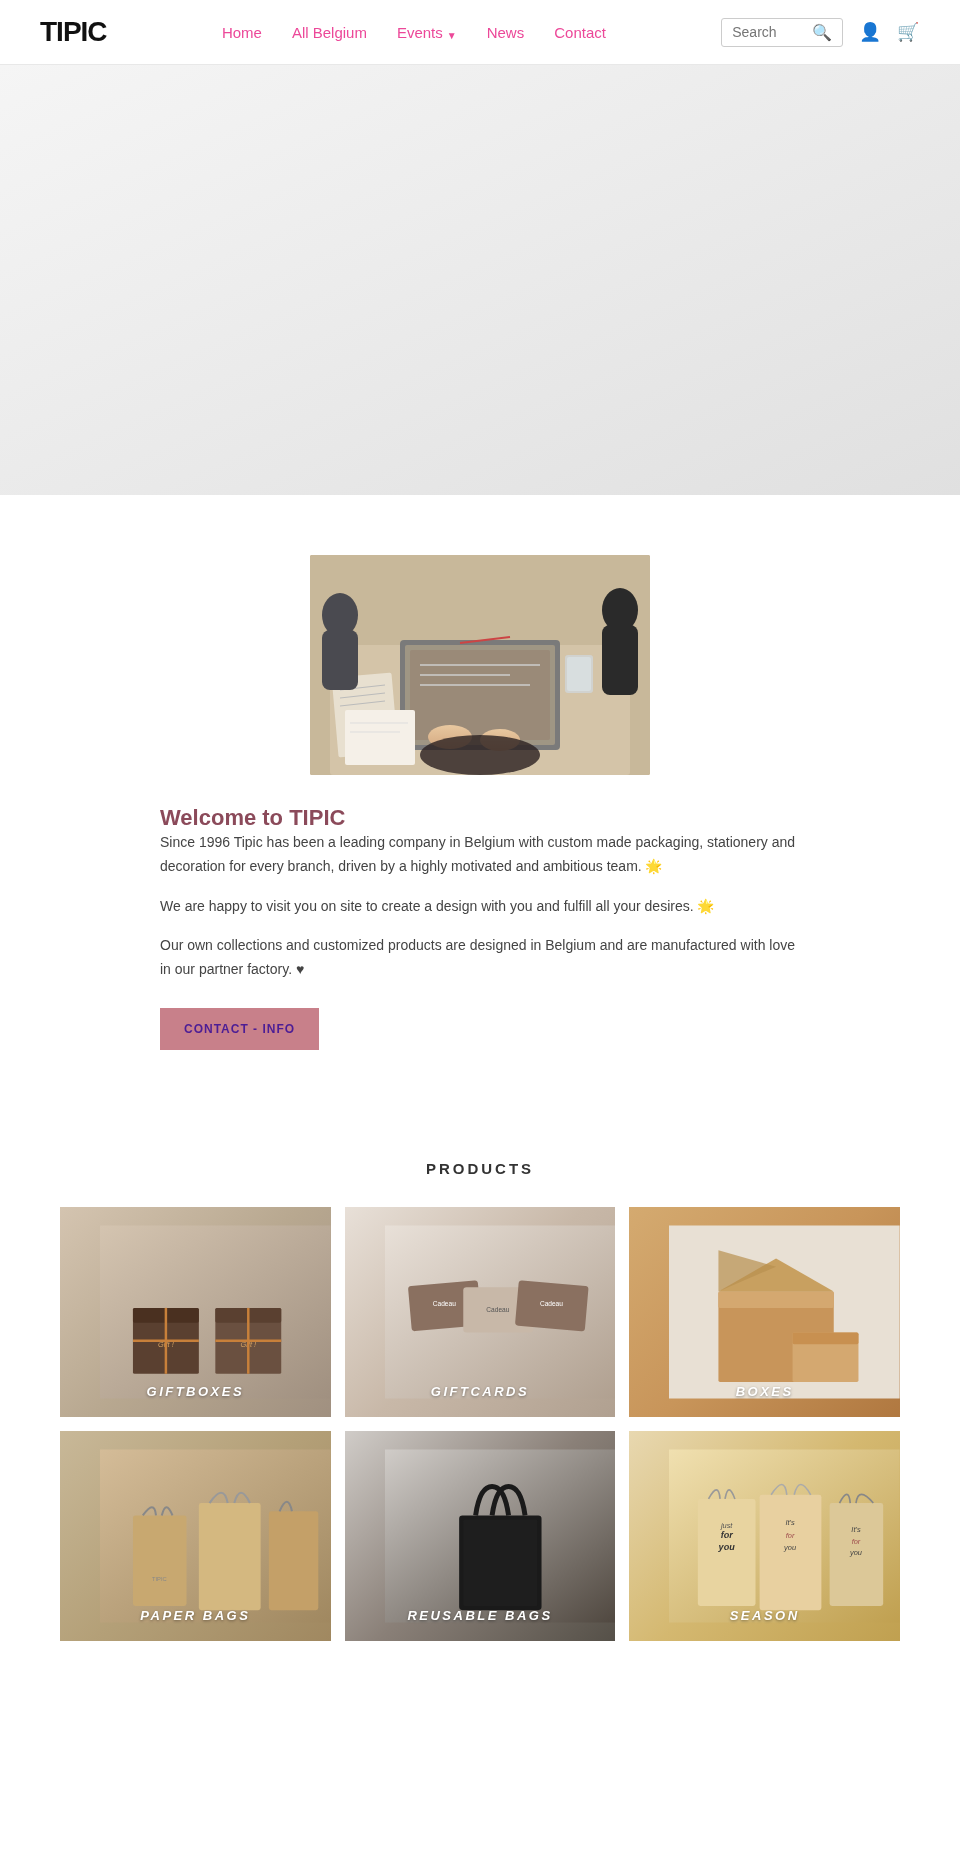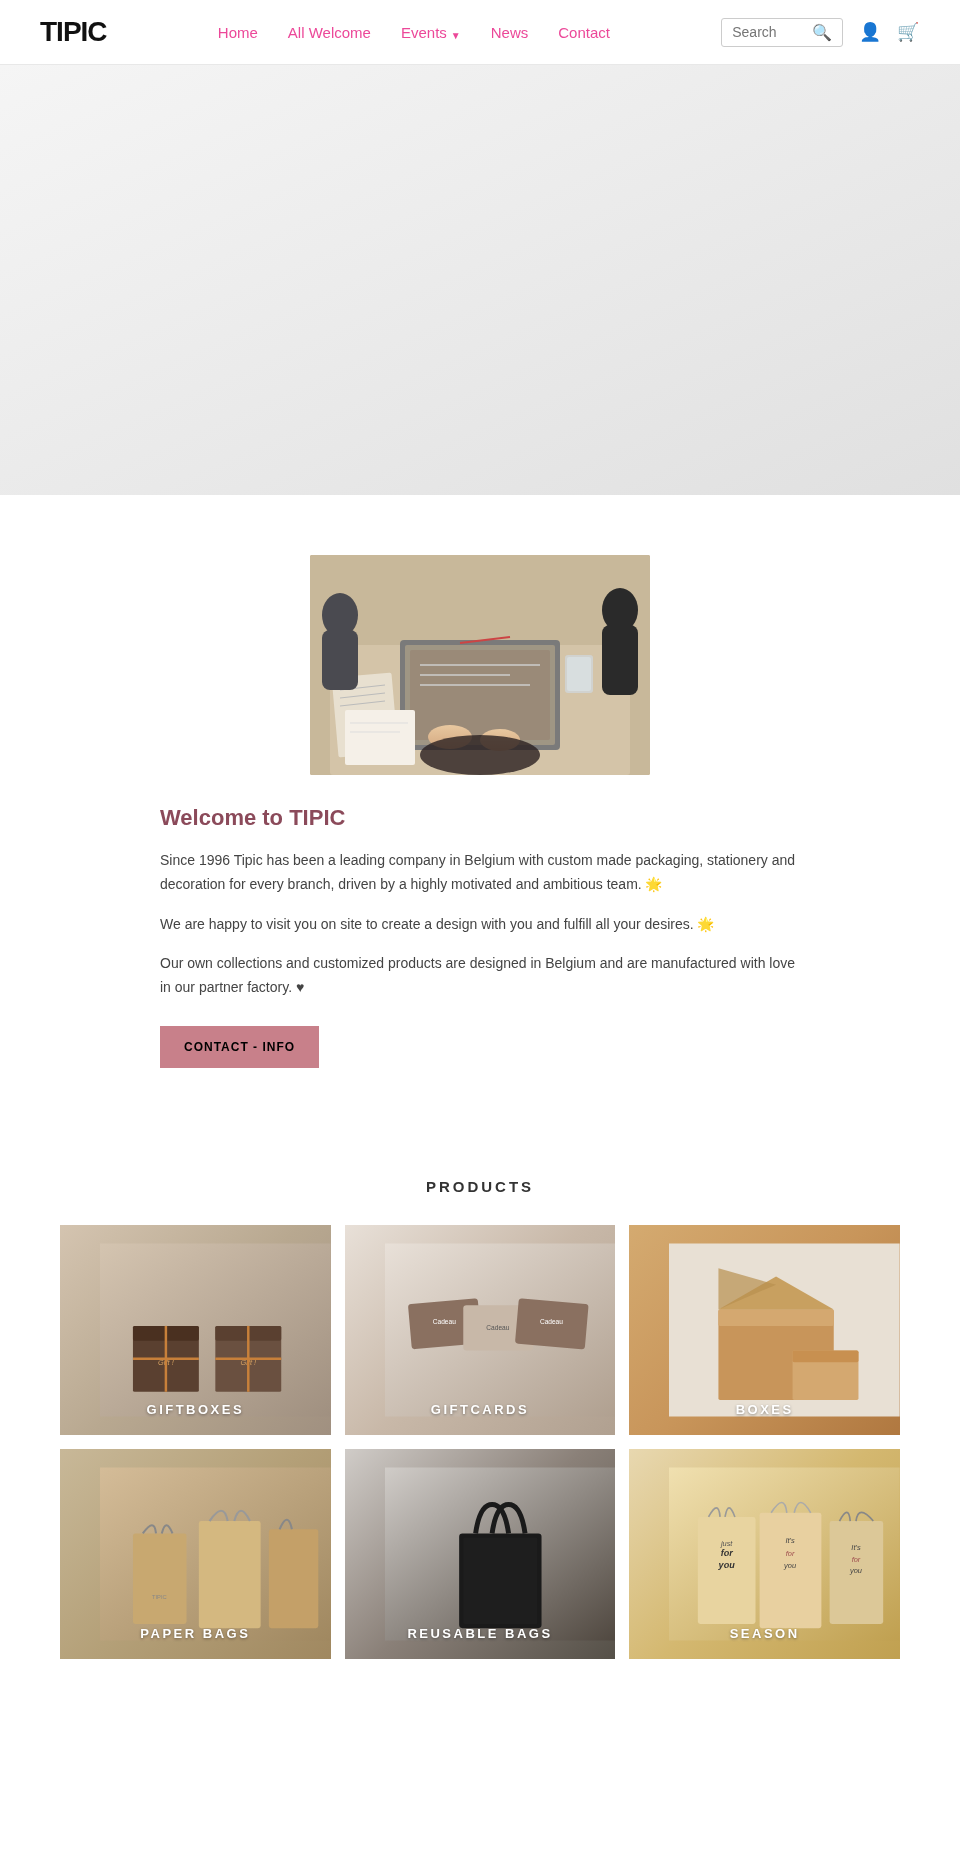--- a/index.html
+++ b/index.html
@@ -107,33 +107,32 @@
       position: relative;
     }
     .about-text {
       width: 100%;
       max-width: 640px;
     }
     .about-text h2 {
       font-size: 22px;
       font-weight: 700;
       color: #8b4a5a;
-      margin-bottom: 18px;
     }
     .about-text p {
       font-size: 14px;
       line-height: 1.7;
       color: #444;
       margin-bottom: 16px;
     }
     .contact-btn {
       display: inline-block;
       padding: 14px 24px;
       background: #c8808a;
-      color: #000000;
+      color: #4c1d95;
       font-size: 12px;
       font-weight: 600;
       letter-spacing: 1px;
       text-decoration: none;
       border: none;
       cursor: pointer;
       margin-top: 10px;
       text-align: center;
       min-width: 120px;
     }
@@ -195,31 +194,32 @@
       position: absolute;
       bottom: 18px;
       left: 0;
       right: 0;
       text-align: center;
       color: #fff;
       font-size: 13px;
       font-weight: 700;
       letter-spacing: 2.5px;
       text-shadow: 0 1px 3px rgba(0,0,0,0.4);
+      font-style: italic;
     }
   </style>
 </head>
 <body>
 
 <header>
   <a href="#" class="logo">TIPIC</a>
 
   <nav>
     <a href="#">Home</a>
-    <a href="#">All Welcome</a>
+    <a href="#">All Belgium</a>
     <a href="#" class="events-link">
       <span>Events</span>
       <span class="chevron">▼</span>
     </a>
     <a href="#">News</a>
     <a href="#">Contact</a>
   </nav>
 
   <div class="header-right">
     <div class="search-bar">

